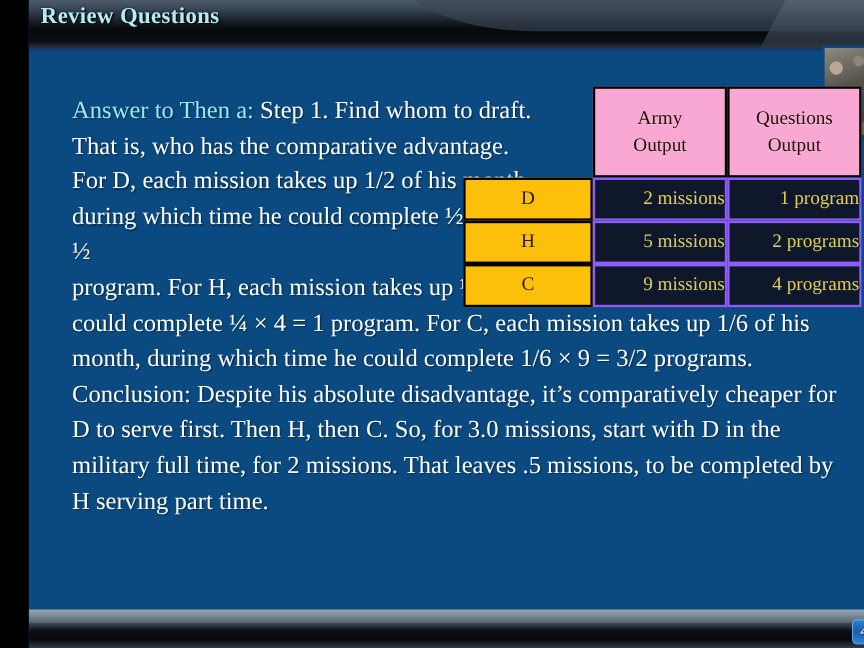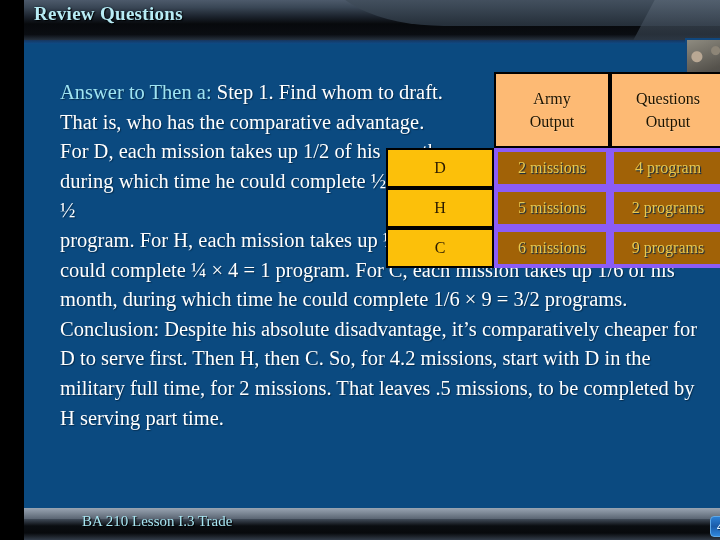--- a/index.html
+++ b/index.html
@@ -110,44 +110,44 @@
   }
   .cell-corner {
     width: 104px;
     height: 72px;
     background: transparent;
     border: none;
   }
   .cell-head {
     width: 108px;
     height: 72px;
-    background: #fdba74;
+    background: #f9a8d4;
     color: #1c1400;
     border: 2px solid #000000;
     text-align: center;
     vertical-align: middle;
     line-height: 23px;
     text-shadow: 0 1px 0 rgba(255,255,255,0.25);
   }
   .cell-rowlabel {
     width: 104px;
     height: 32px;
     background: #fcc00a;
     color: #2a1a00;
     border: 2px solid #000000;
     text-align: center;
     vertical-align: middle;
   }
   .cell-data {
     width: 108px;
     height: 32px;
-    background: #a16207;
+    background: #0f172a;
     color: #e8c94f;
-    border: 4px solid #8b5cf6;
-    text-align: center;
+    border: 2px solid #8b5cf6;
+    text-align: right;
     vertical-align: middle;
     text-shadow: 1px 1px 1px #05264a;
   }
 
   
   #footer-band {
     position: absolute;
     left: 0; top: 508px;
     width: 720px; height: 32px;
     background: linear-gradient(to bottom,
@@ -197,53 +197,52 @@
     <div id="title-swoosh2"></div>
   </div>
   <div id="slide-title">Review Questions</div>
   <div id="title-underline"></div>
 
   <div id="photo-thumb"></div>
 
   <div id="body-text">
     <p class="para narrow-block"><span class="lead">Answer to Then a:</span><span> Step 1.  Find whom to draft. That is, who has the comparative advantage. For D, each mission takes up 1/2 of his month, during which time he could complete ½ × 1 = ½</span></p>
     <p class="para">program.  For H, each mission takes up ¼ of his month, during which time he could complete ¼ × 4 = 1 program.  For C, each mission takes up 1/6 of his month, during which time he could complete 1/6 × 9 = 3/2 programs.</p>
-    <p class="para">Conclusion: Despite his absolute disadvantage, it’s comparatively cheaper for D to serve first. Then H, then C. So, for 4.2 missions, start with D in the military full time, for 2 missions. That leaves .5 missions, to be completed by H serving part time.</p>
+    <p class="para">Conclusion: Despite his absolute disadvantage, it’s comparatively cheaper for D to serve first. Then H, then C. So, for 3.0 missions, start with D in the military full time, for 2 missions. That leaves .5 missions, to be completed by H serving part time.</p>
   </div>
 
   <table id="output-table">
     <tbody>
         <tr>
       <td class="cell-corner"></td>
       <th class="cell-head">
         <div>Army</div>
         <div>Output</div>
       </th>
       <th class="cell-head">
         <div>Questions</div>
         <div>Output</div>
       </th>
     </tr>
     <tr>
       <td class="cell-rowlabel">D</td>
       <td class="cell-data">2 missions</td>
-      <td class="cell-data">4 program</td>
+      <td class="cell-data">1 program</td>
     </tr>
     <tr>
       <td class="cell-rowlabel">H</td>
       <td class="cell-data">5 missions</td>
       <td class="cell-data">2 programs</td>
     </tr>
     <tr>
       <td class="cell-rowlabel">C</td>
-      <td class="cell-data">6 missions</td>
-      <td class="cell-data">9 programs</td>
+      <td class="cell-data">9 missions</td>
+      <td class="cell-data">4 programs</td>
     </tr>
   </tbody>
     </table>
 
   <div id="footer-band">
     <div id="footer-sheen"></div>
   </div>
-  <div id="footer-text">BA 210  Lesson I.3 Trade</div>
   <div id="slide-number">44</div>
 
 </div>
 
 </body></html>

